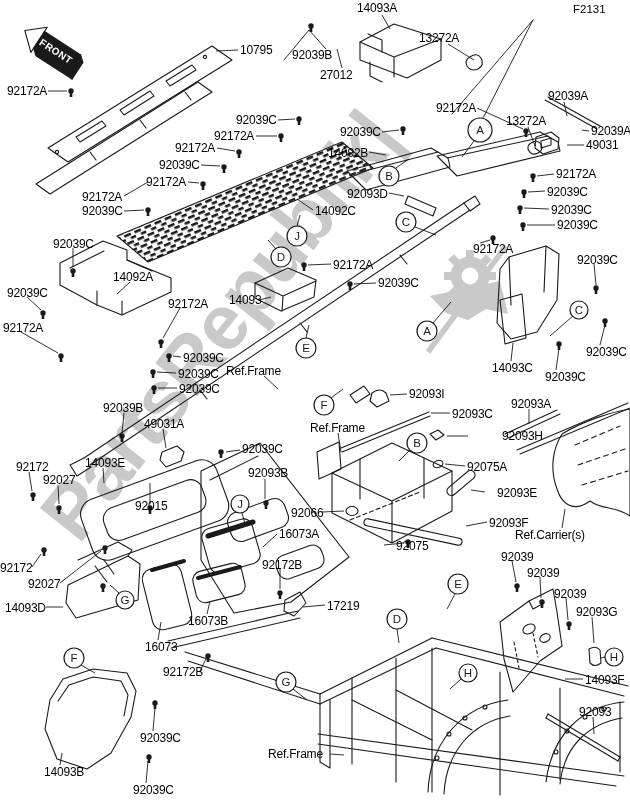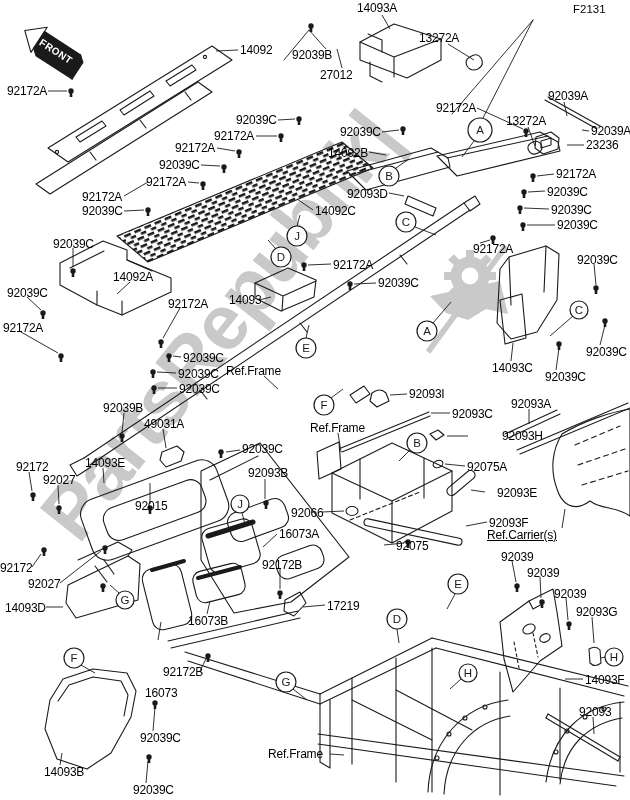--- a/index.html
+++ b/index.html
@@ -455,33 +455,33 @@
         <g>
           <line x1="293" y1="689" x2="307" y2="700" stroke="#1a1a1a" stroke-width="0.9"></line>
           <circle cx="286" cy="682" r="10" fill="#ffffff" stroke="#1a1a1a" stroke-width="1.2"></circle>
           <text x="286" y="686" text-anchor="middle" font-size="11.5" fill="#1a1a1a" font-family="&quot;Liberation Sans&quot;, sans-serif">G</text>
         </g>
       </g>
   </svg>
 
   <div id="label-layer">
       <div class="part-label" style="left: 357px; top: 2px;">14093A</div>
-      <div class="part-label" style="left: 240px; top: 44px;">14092</div>
+      <div class="part-label" style="left: 240px; top: 44px;">10795</div>
       <div class="part-label" style="left: 419px; top: 32px;">13272A</div>
       <div class="part-label" style="left: 292px; top: 49px;">92039B</div>
       <div class="part-label" style="left: 320px; top: 69px;">27012</div>
       <div class="part-label" style="left: 7px; top: 85px;">92172A</div>
       <div class="part-label" style="left: 548px; top: 90px;">92039A</div>
       <div class="part-label" style="left: 436px; top: 102px;">92172A</div>
       <div class="part-label" style="left: 236px; top: 114px;">92039C</div>
       <div class="part-label" style="left: 506px; top: 115px;">13272A</div>
       <div class="part-label" style="left: 591px; top: 125px;">92039A</div>
       <div class="part-label" style="left: 214px; top: 130px;">92172A</div>
       <div class="part-label" style="left: 340px; top: 126px;">92039C</div>
-      <div class="part-label" style="left: 586px; top: 139px;">23236</div>
+      <div class="part-label" style="left: 586px; top: 139px;">49031</div>
       <div class="part-label" style="left: 328px; top: 147px;">14092B</div>
       <div class="part-label" style="left: 175px; top: 142px;">92172A</div>
       <div class="part-label" style="left: 159px; top: 159px;">92039C</div>
       <div class="part-label" style="left: 146px; top: 176px;">92172A</div>
       <div class="part-label" style="left: 556px; top: 168px;">92172A</div>
       <div class="part-label" style="left: 547px; top: 186px;">92039C</div>
       <div class="part-label" style="left: 347px; top: 188px;">92093D</div>
       <div class="part-label" style="left: 82px; top: 191px;">92172A</div>
       <div class="part-label" style="left: 82px; top: 205px;">92039C</div>
       <div class="part-label" style="left: 551px; top: 204px;">92039C</div>
@@ -516,32 +516,32 @@
       <div class="part-label" style="left: 85px; top: 457px;">14093E</div>
       <div class="part-label" style="left: 248px; top: 467px;">92093B</div>
       <div class="part-label" style="left: 467px; top: 461px;">92075A</div>
       <div class="part-label" style="left: 43px; top: 474px;">92027</div>
       <div class="part-label" style="left: 135px; top: 500px;">92015</div>
       <div class="part-label" style="left: 497px; top: 487px;">92093E</div>
       <div class="part-label" style="left: 291px; top: 507px;">92066</div>
       <div class="part-label" style="left: 279px; top: 528px;">16073A</div>
       <div class="part-label" style="left: 489px; top: 517px;">92093F</div>
       <div class="part-label" style="left: 352px; top: 540px; margin-left: 44px;">92075</div>
-      <div class="part-label" style="left: 487px; top: 529px; text-decoration: underline;">Ref.Carrier(s)</div>
+      <div class="part-label" style="left: 515px; top: 529px;">Ref.Carrier(s)</div>
       <div class="part-label" style="left: 262px; top: 559px;">92172B</div>
       <div class="part-label" style="left: 0px; top: 562px;">92172</div>
       <div class="part-label" style="left: 501px; top: 551px;">92039</div>
       <div class="part-label" style="left: 28px; top: 578px;">92027</div>
       <div class="part-label" style="left: 527px; top: 567px;">92039</div>
       <div class="part-label" style="left: 554px; top: 588px;">92039</div>
       <div class="part-label" style="left: 327px; top: 600px;">17219</div>
       <div class="part-label" style="left: 5px; top: 602px; text-align: right;">14093D</div>
       <div class="part-label" style="left: 576px; top: 606px;">92093G</div>
       <div class="part-label" style="left: 188px; top: 615px;">16073B</div>
-      <div class="part-label" style="left: 145px; top: 641px; margin-top: 46px;">16073</div>
+      <div class="part-label" style="left: 145px; top: 641px;">16073</div>
       <div class="part-label" style="left: 163px; top: 666px;">92172B</div>
       <div class="part-label" style="left: 585px; top: 674px;">14093F</div>
       <div class="part-label" style="left: 579px; top: 706px;">92093</div>
       <div class="part-label" style="left: 140px; top: 732px;">92039C</div>
       <div class="part-label" style="left: 268px; top: 748px;">Ref.Frame</div>
       <div class="part-label" style="left: 44px; top: 766px;">14093B</div>
       <div class="part-label" style="left: 133px; top: 784px;">92039C</div>
     </div>
 
   <div class="page-code">F2131</div>

